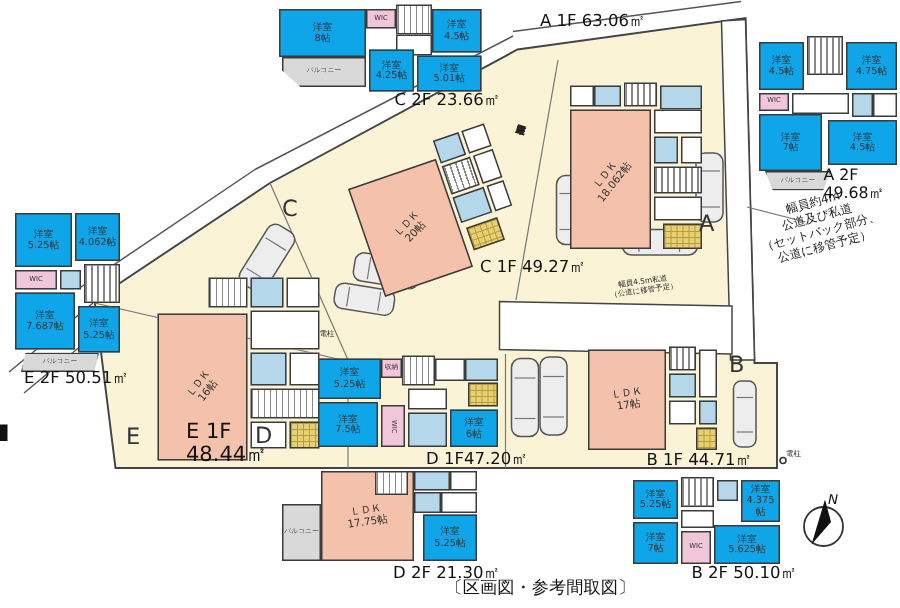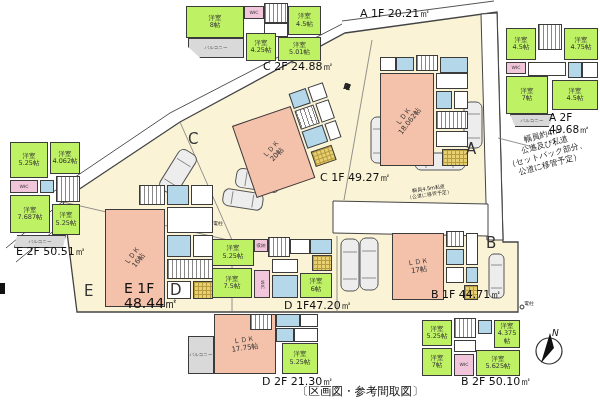--- a/index.html
+++ b/index.html
@@ -9,21 +9,21 @@
   .site{fill:#faf3d6;stroke:#444;stroke-width:1.3;}
   .road{fill:#ffffff;stroke:#444;stroke-width:1;}
   .rl{stroke:#555;stroke-width:1;}
   .ll{stroke:#777;stroke-width:0.8;}
   .car rect{fill:#ededed;stroke:#555;stroke-width:1;}
   .car line{stroke:#777;stroke-width:0.8;}
   .plan{position:absolute;}
   .room{position:absolute;box-sizing:border-box;border:1px solid #3b3b3b;
         display:flex;align-items:center;justify-content:center;text-align:center;
         font-size:6.5px;line-height:1.15;color:#333;white-space:pre-line;overflow:hidden;}
-  .yellow{background:#bef264;}
+  .yellow{background:#0ea5e9;}
   .pink{background:#f4c2ab;}
   .wicr{background:#f1c6da;font-size:4.5px;}
   .blue{background:#b4d7e9;}
   .white{background:#ffffff;}
   .hatch{background:#fff;background-image:repeating-linear-gradient(90deg,#888 0,#888 1px,transparent 1px,transparent 4px);}
   .entry{background:#e7cf74;background-image:linear-gradient(#b89b3a 1px,transparent 1px),linear-gradient(90deg,#b89b3a 1px,transparent 1px);background-size:4px 4px;}
   .balc{background:#d9d9d9;font-size:4.5px;color:#555;}
   .ldk-label{transform:rotate(-52deg);font-size:7px;white-space:pre-line;}
   .tilt8{transform:rotate(-8deg);font-size:7px;white-space:pre-line;}
   .plan-label{position:absolute;font-size:11px;color:#111;white-space:pre-line;line-height:1.1;}
@@ -121,21 +121,21 @@
     <div class="room hatch" style="left:78px;top:0;width:24px;height:20px;"></div>
     <div class="room white" style="left:78px;top:20px;width:24px;height:14px;"></div>
     <div class="room yellow" style="left:102px;top:3px;width:33px;height:29px;"><span>洋室
 4.5帖</span></div>
     <div class="room balc" style="left:2px;top:35px;width:56px;height:20px;clip-path:polygon(0 0,100% 0,100% 100%,22% 100%,0 45%);"><span>バルコニー</span></div>
     <div class="room yellow" style="left:60px;top:30px;width:30px;height:28px;"><span>洋室
 4.25帖</span></div>
     <div class="room yellow" style="left:92px;top:34px;width:43px;height:24px;"><span>洋室
 5.01帖</span></div>
   </div>
-  <div class="plan-label" style="left:263px;top:61px;">C 2F 24.88㎡</div>
+  <div class="plan-label" style="left:263px;top:61px;">C 2F 23.66㎡</div>
 
   <div class="plan" style="left:504px;top:24px;width:94px;height:106px;">
     <div class="room yellow" style="left:2px;top:4px;width:30px;height:32px;"><span>洋室
 4.5帖</span></div>
     <div class="room hatch" style="left:34px;top:0;width:24px;height:26px;"></div>
     <div class="room yellow" style="left:60px;top:4px;width:34px;height:32px;"><span>洋室
 4.75帖</span></div>
     <div class="room wicr" style="left:2px;top:38px;width:20px;height:12px;"><span>WIC</span></div>
     <div class="room white" style="left:24px;top:38px;width:38px;height:14px;"></div>
     <div class="room blue" style="left:64px;top:38px;width:14px;height:16px;"></div>
@@ -172,21 +172,21 @@
     <div class="room blue" style="left:62px;top:2px;width:28px;height:16px;"></div>
     <div class="room pink" style="left:2px;top:18px;width:54px;height:93px;"><span class="ldk-label">ＬＤＫ
 18.062帖</span></div>
     <div class="room white" style="left:58px;top:18px;width:32px;height:16px;"></div>
     <div class="room blue" style="left:58px;top:36px;width:16px;height:18px;"></div>
     <div class="room white" style="left:76px;top:36px;width:14px;height:18px;"></div>
     <div class="room hatch" style="left:58px;top:56px;width:32px;height:18px;"></div>
     <div class="room white" style="left:58px;top:76px;width:32px;height:16px;"></div>
     <div class="room entry" style="left:64px;top:94px;width:26px;height:17px;"></div>
   </div>
-  <div class="plan-label" style="left:360px;top:8px;">A 1F 20.21㎡</div>
+  <div class="plan-label" style="left:360px;top:8px;">A 1F 63.06㎡</div>
 
   <div class="plan" style="left:240px;top:96px;width:100px;height:90px;transform:rotate(-19deg);">
     <div class="room pink" style="left:0;top:12px;width:62px;height:76px;"><span style="transform:rotate(-28deg);font-size:7px;white-space:pre-line;">ＬＤＫ
 20帖</span></div>
     <div class="room blue" style="left:64px;top:0;width:18px;height:16px;"></div>
     <div class="room white" style="left:84px;top:0;width:16px;height:16px;"></div>
     <div class="room hatch" style="left:64px;top:18px;width:20px;height:20px;"></div>
     <div class="room white" style="left:86px;top:18px;width:14px;height:20px;"></div>
     <div class="room blue" style="left:64px;top:40px;width:22px;height:18px;"></div>
     <div class="room white" style="left:88px;top:40px;width:12px;height:18px;"></div>
@@ -231,21 +231,21 @@
   <div class="plan" style="left:390px;top:231px;width:90px;height:71px;">
     <div class="room pink" style="left:2px;top:2px;width:52px;height:67px;"><span class="tilt8">ＬＤＫ
 17帖</span></div>
     <div class="room hatch" style="left:56px;top:0;width:18px;height:16px;"></div>
     <div class="room white" style="left:76px;top:2px;width:12px;height:32px;"></div>
     <div class="room blue" style="left:56px;top:18px;width:18px;height:16px;"></div>
     <div class="room white" style="left:56px;top:36px;width:18px;height:16px;"></div>
     <div class="room blue" style="left:76px;top:36px;width:12px;height:16px;"></div>
     <div class="room entry" style="left:74px;top:54px;width:14px;height:15px;"></div>
   </div>
-  <div class="plan-label" style="left:431px;top:289px;">B 1F 44.71㎡</div>
+  <div class="plan-label" style="left:431px;top:301px;">B 1F 44.71㎡</div>
 
   <div class="plan" style="left:188px;top:312px;width:132px;height:64px;">
     <div class="room balc" style="left:0;top:24px;width:26px;height:38px;"><span>バルコニー</span></div>
     <div class="room pink" style="left:26px;top:2px;width:62px;height:60px;"><span class="tilt8">ＬＤＫ
 17.75帖</span></div>
     <div class="room hatch" style="left:62px;top:2px;width:22px;height:16px;"></div>
     <div class="room blue" style="left:88px;top:2px;width:24px;height:13px;"></div>
     <div class="room white" style="left:112px;top:2px;width:18px;height:13px;"></div>
     <div class="room blue" style="left:88px;top:16px;width:18px;height:14px;"></div>
     <div class="room white" style="left:106px;top:16px;width:24px;height:14px;"></div>

